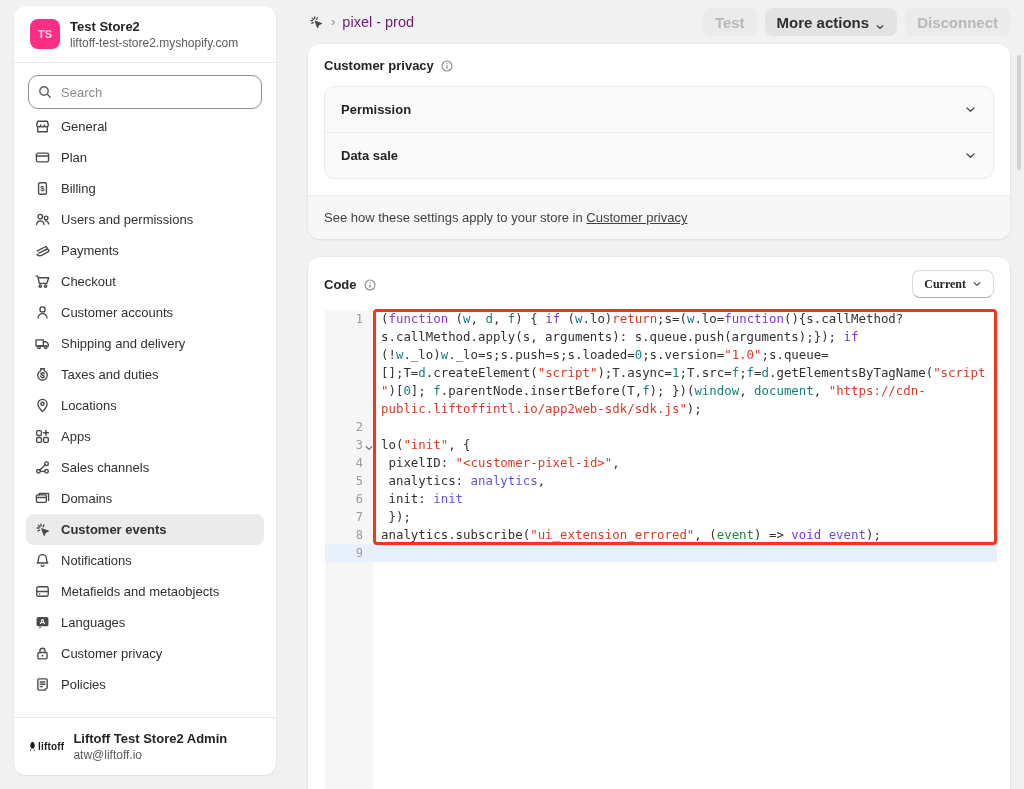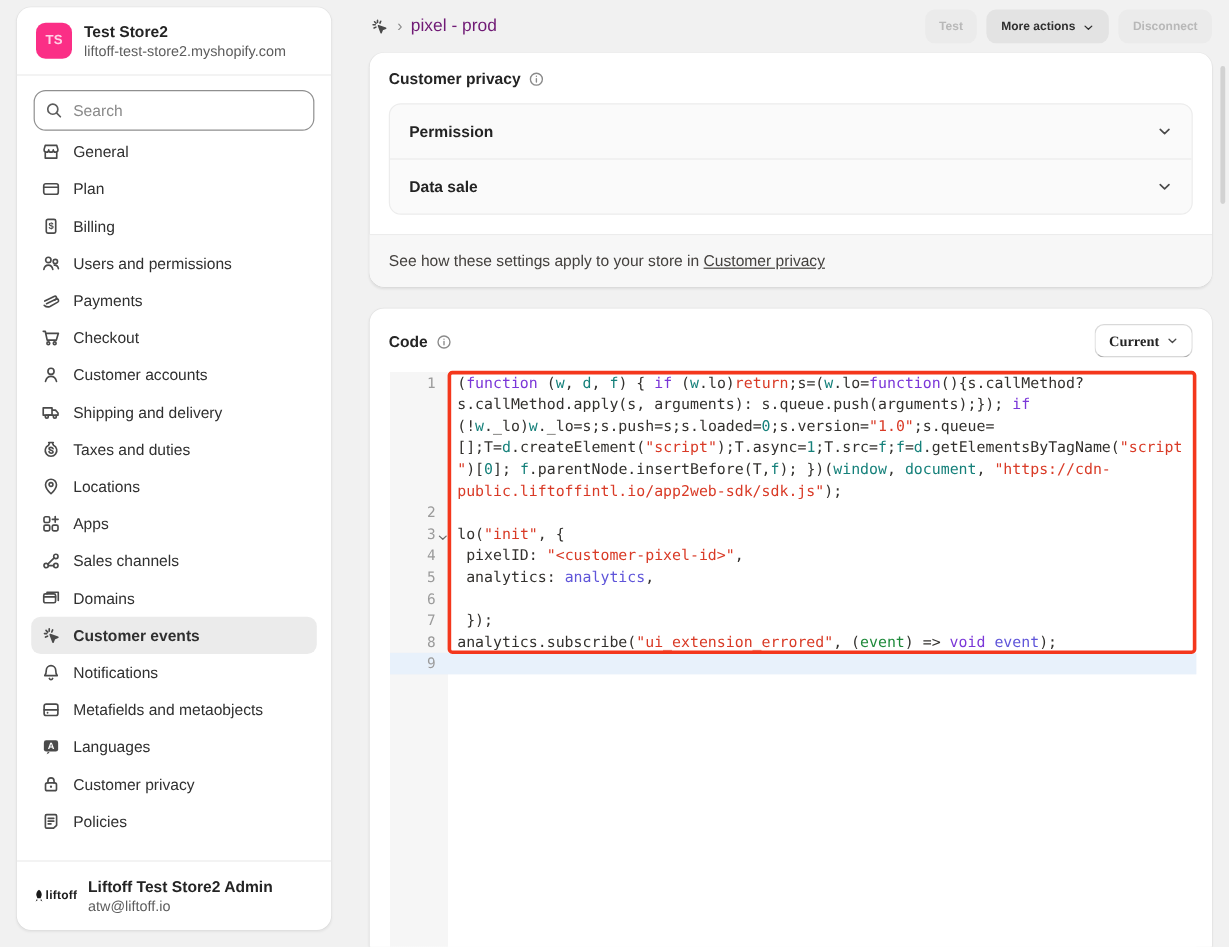--- a/index.html
+++ b/index.html
@@ -33,21 +33,21 @@
   .admin-name{font-size:13px;font-weight:700;color:#242424;line-height:16px}
   .admin-email{font-size:12px;color:#5c5c5c;margin-top:1px}
 
   
   .main{position:absolute;left:308px;top:0;width:702px;height:789px}
   .page-header{display:flex;align-items:center;height:44px}
   .crumb-icn{width:16px;height:16px;color:#4a4a4a;margin-right:7px}
   .crumb-sep{color:#8a8a8a;font-size:13px;margin-right:7px;margin-top:-1px}
   .page-title{font-size:14.5px;font-weight:400;color:#701a75}
   .header-actions{margin-left:auto;display:flex;gap:8px}
-  .hbtn{height:28px;padding:0 12px;border-radius:8px;border:none;background:#e3e3e3;font-size:10px;font-weight:600;
+  .hbtn{height:28px;padding:0 12px;border-radius:8px;border:none;background:#e3e3e3;font-size:15px;font-weight:600;
         color:#2f2f2f;display:inline-flex;align-items:center;gap:6px;cursor:pointer;font-family:inherit}
   .hbtn.disabled{background:#ebebeb;color:#b8b8b8;cursor:default}
   .hbtn .chev{width:10px;height:10px;margin-top:1px}
 
   .card{background:#fff;border-radius:12px;box-shadow:0 1px 2px rgba(31,33,36,.09),0 0 0 .5px rgba(0,0,0,.04)}
   .card-pad{padding:14px 16px 16px}
   .card-title-row{display:flex;align-items:center;gap:6px}
   .card-title{font-size:13px;font-weight:650;color:#242424}
   .info-icn{width:14px;height:14px;color:#8a8a8a;margin-top:1px}
 
@@ -386,20 +386,21 @@
         <div class="cl" style="grid-row: 2;"></div>
         <div class="gut" style="grid-row: 3;">3<span class="fold"><svg viewBox="0 0 16 16" fill="none" stroke="currentColor" stroke-width="1.7" stroke-linecap="round" stroke-linejoin="round">
               <path d="m3.5 6 4.5 4.3L12.5 6"></path>
             </svg></span></div>
         <div class="cl" style="grid-row: 3;"><span class="tok-d">lo(</span><span class="tok-s">"init"</span><span class="tok-d">, {</span></div>
         <div class="gut" style="grid-row: 4;">4</div>
         <div class="cl" style="grid-row: 4;"><span class="tok-d"> pixelID: </span><span class="tok-s">"&lt;customer-pixel-id&gt;"</span><span class="tok-d">,</span></div>
         <div class="gut" style="grid-row: 5;">5</div>
         <div class="cl" style="grid-row: 5;"><span class="tok-d"> analytics: </span><span class="tok-p">analytics</span><span class="tok-d">,</span></div>
         <div class="gut" style="grid-row: 6;">6</div>
+        <div class="cl" style="grid-row: 6;"><span class="tok-d"> init: </span><span class="tok-p">init</span></div>
         <div class="gut" style="grid-row: 7;">7</div>
         <div class="cl" style="grid-row: 7;"><span class="tok-d"> });</span></div>
         <div class="gut" style="grid-row: 8;">8</div>
         <div class="cl" style="grid-row: 8;"><span class="tok-d">analytics.subscribe(</span><span class="tok-s">"ui_extension_errored"</span><span class="tok-d">, (</span><span class="tok-g">event</span><span class="tok-d">) =&gt; </span><span class="tok-k">void</span><span class="tok-d"> </span><span class="tok-p">event</span><span class="tok-d">);</span></div>
         <div class="gut" style="grid-row: 9;">9</div>
         <div class="cl" style="grid-row: 9;"></div>
         <div class="redbox" style="grid-row: 1 / 9; border-color: rgb(244, 55, 28);"></div>
         <div class="activeline" style="grid-row: 9;"></div>
       </div>
   </section>

